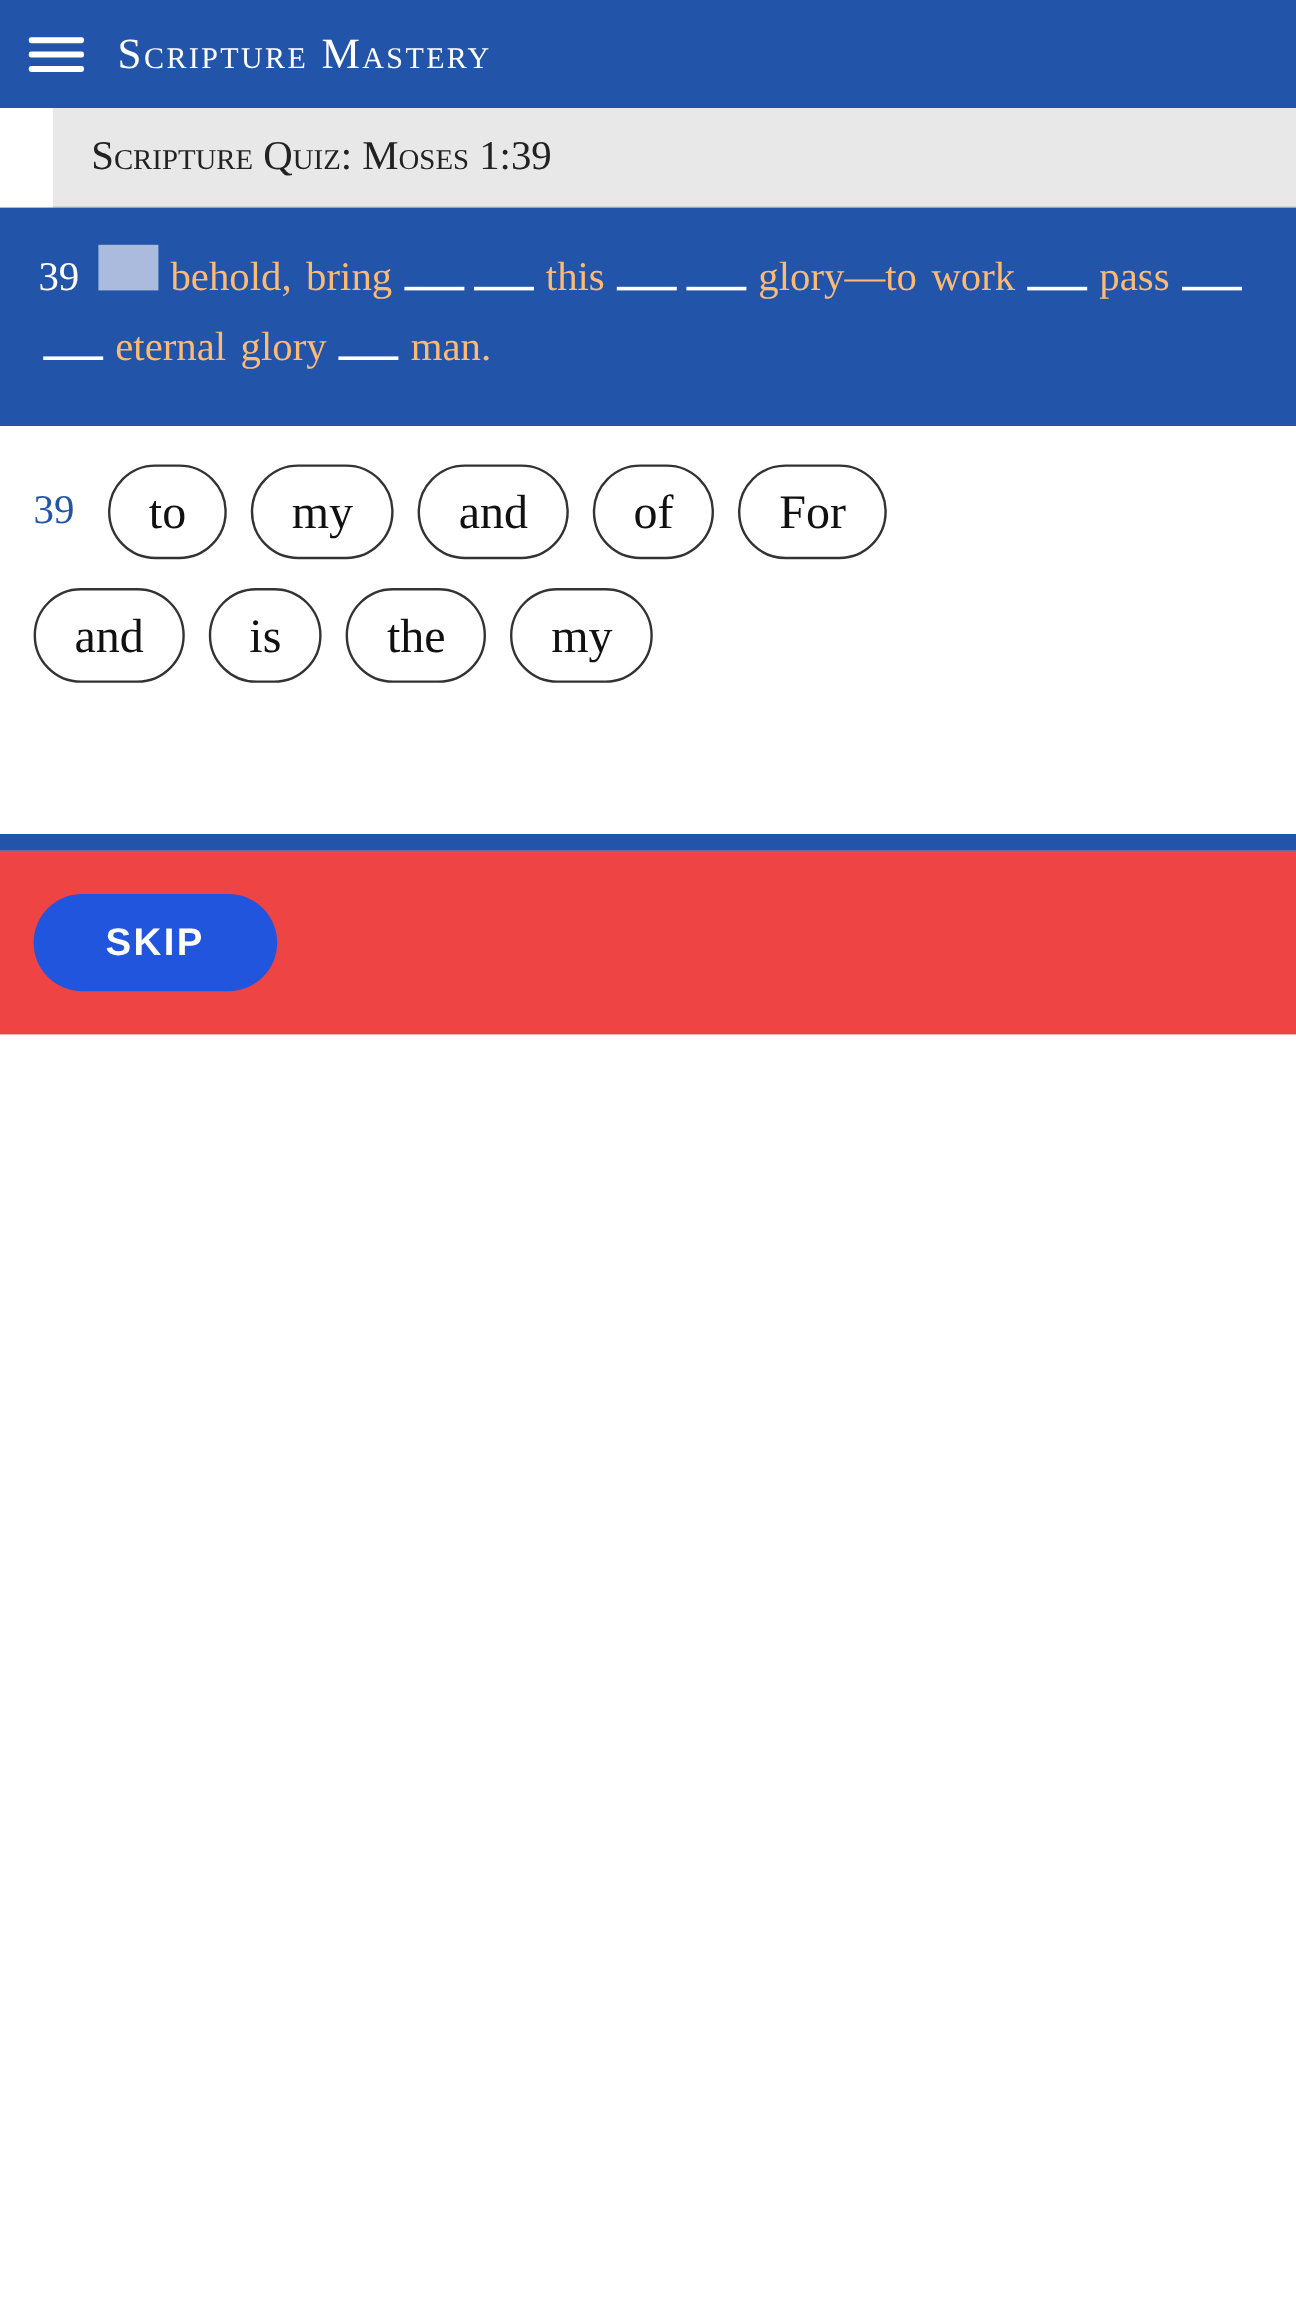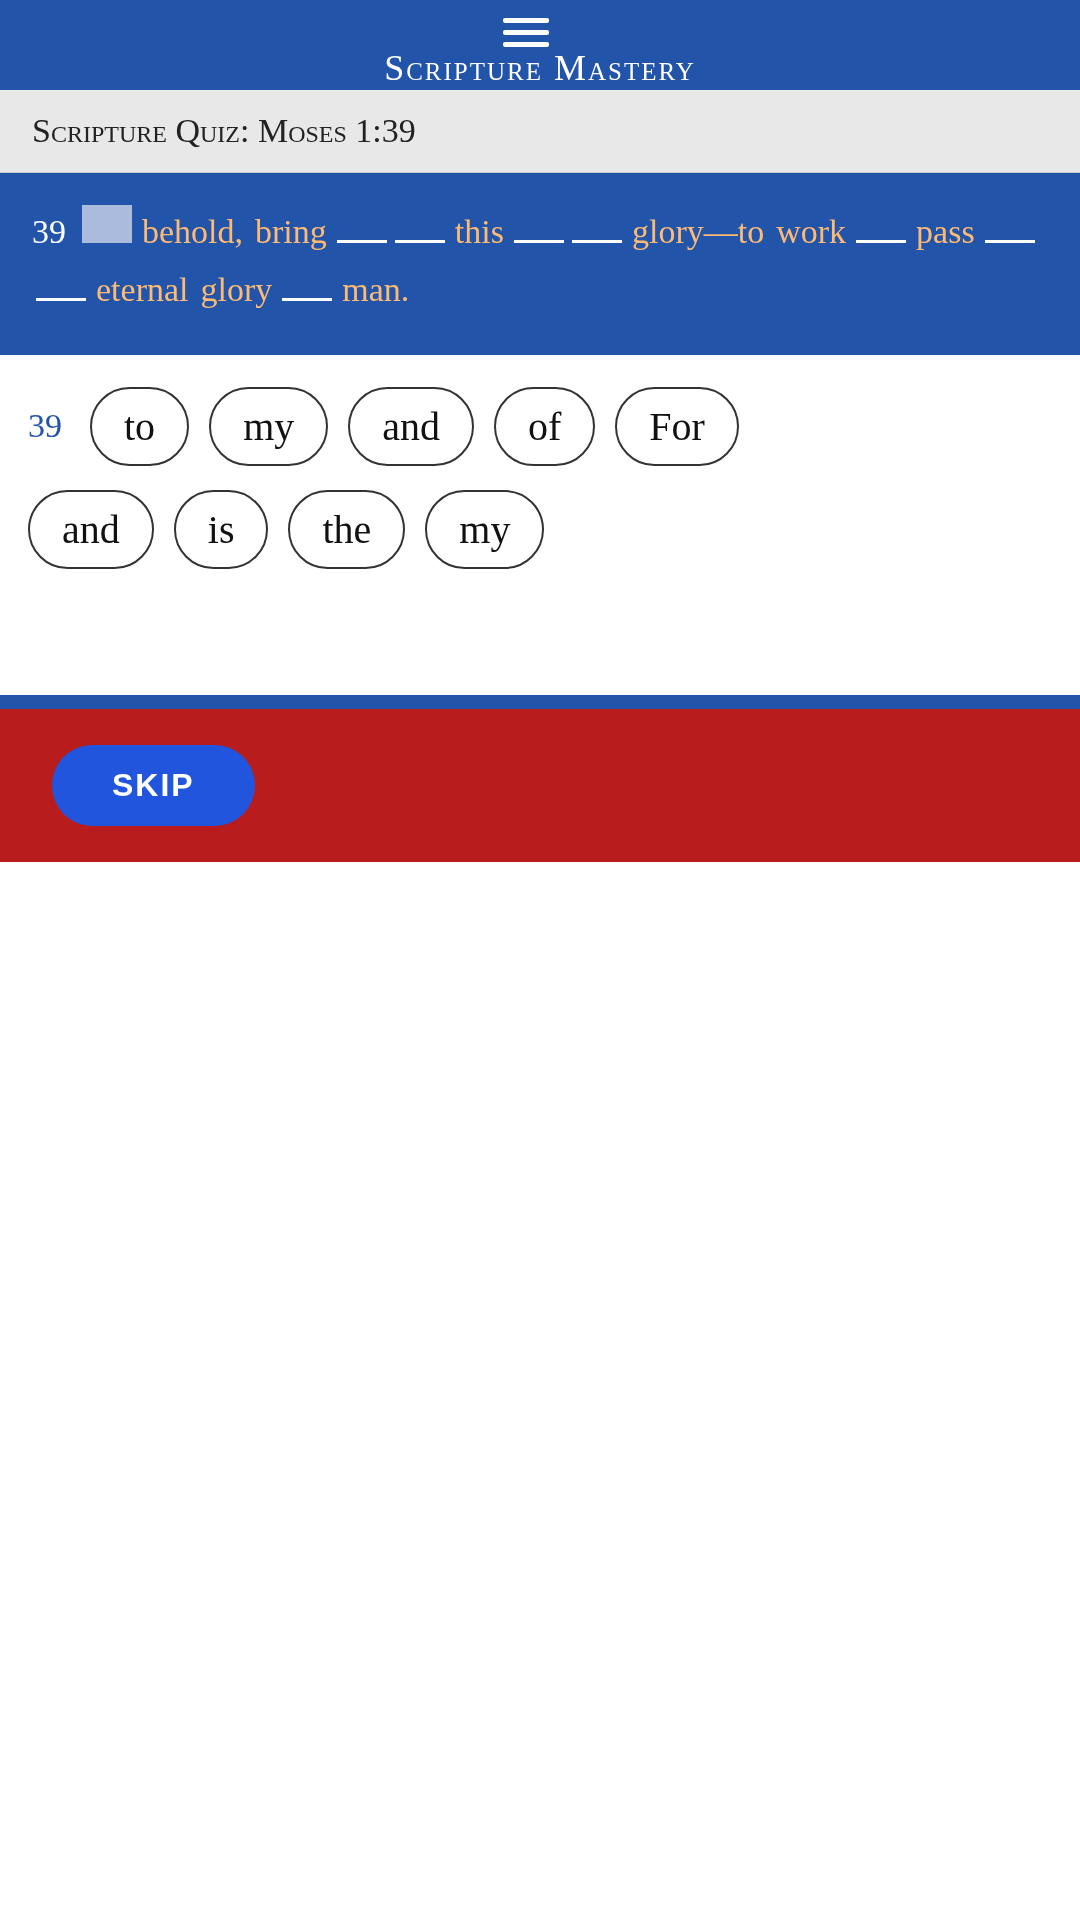--- a/index.html
+++ b/index.html
@@ -17,21 +17,20 @@
       overflow-x: hidden;
     }
 
     
     .header {
       background: #2255aa;
       display: flex;
       align-items: center;
       padding: 18px 24px;
       height: 90px;
-      flex-direction: column;
     }
 
     .hamburger-icon {
       display: flex;
       flex-direction: column;
       gap: 7px;
       cursor: pointer;
       margin-right: 28px;
     }
 
@@ -49,20 +48,21 @@
       font-family: Georgia, serif;
       font-variant: small-caps;
       letter-spacing: 2px;
     }
 
     
     .subtitle-bar {
       background: #e8e8e8;
       padding: 22px 32px;
       border-bottom: 1px solid #cccccc;
+      margin-left: 44px;
     }
 
     .subtitle-bar .quiz-title {
       font-size: 34px;
       font-family: Georgia, serif;
       font-variant: small-caps;
       color: #222222;
     }
 
     
@@ -150,22 +150,22 @@
 
     
     .divider-bar {
       height: 14px;
       background: #2255aa;
       width: 100%;
     }
 
     
     .action-area {
-      background: #b91c1c;
-      padding: 36px 52px;
+      background: #ef4444;
+      padding: 36px 28px;
     }
 
     .skip-button {
       background: #2255dd;
       color: #ffffff;
       border: none;
       border-radius: 50px;
       padding: 22px 60px;
       font-size: 32px;
       font-family: Arial, sans-serif;

